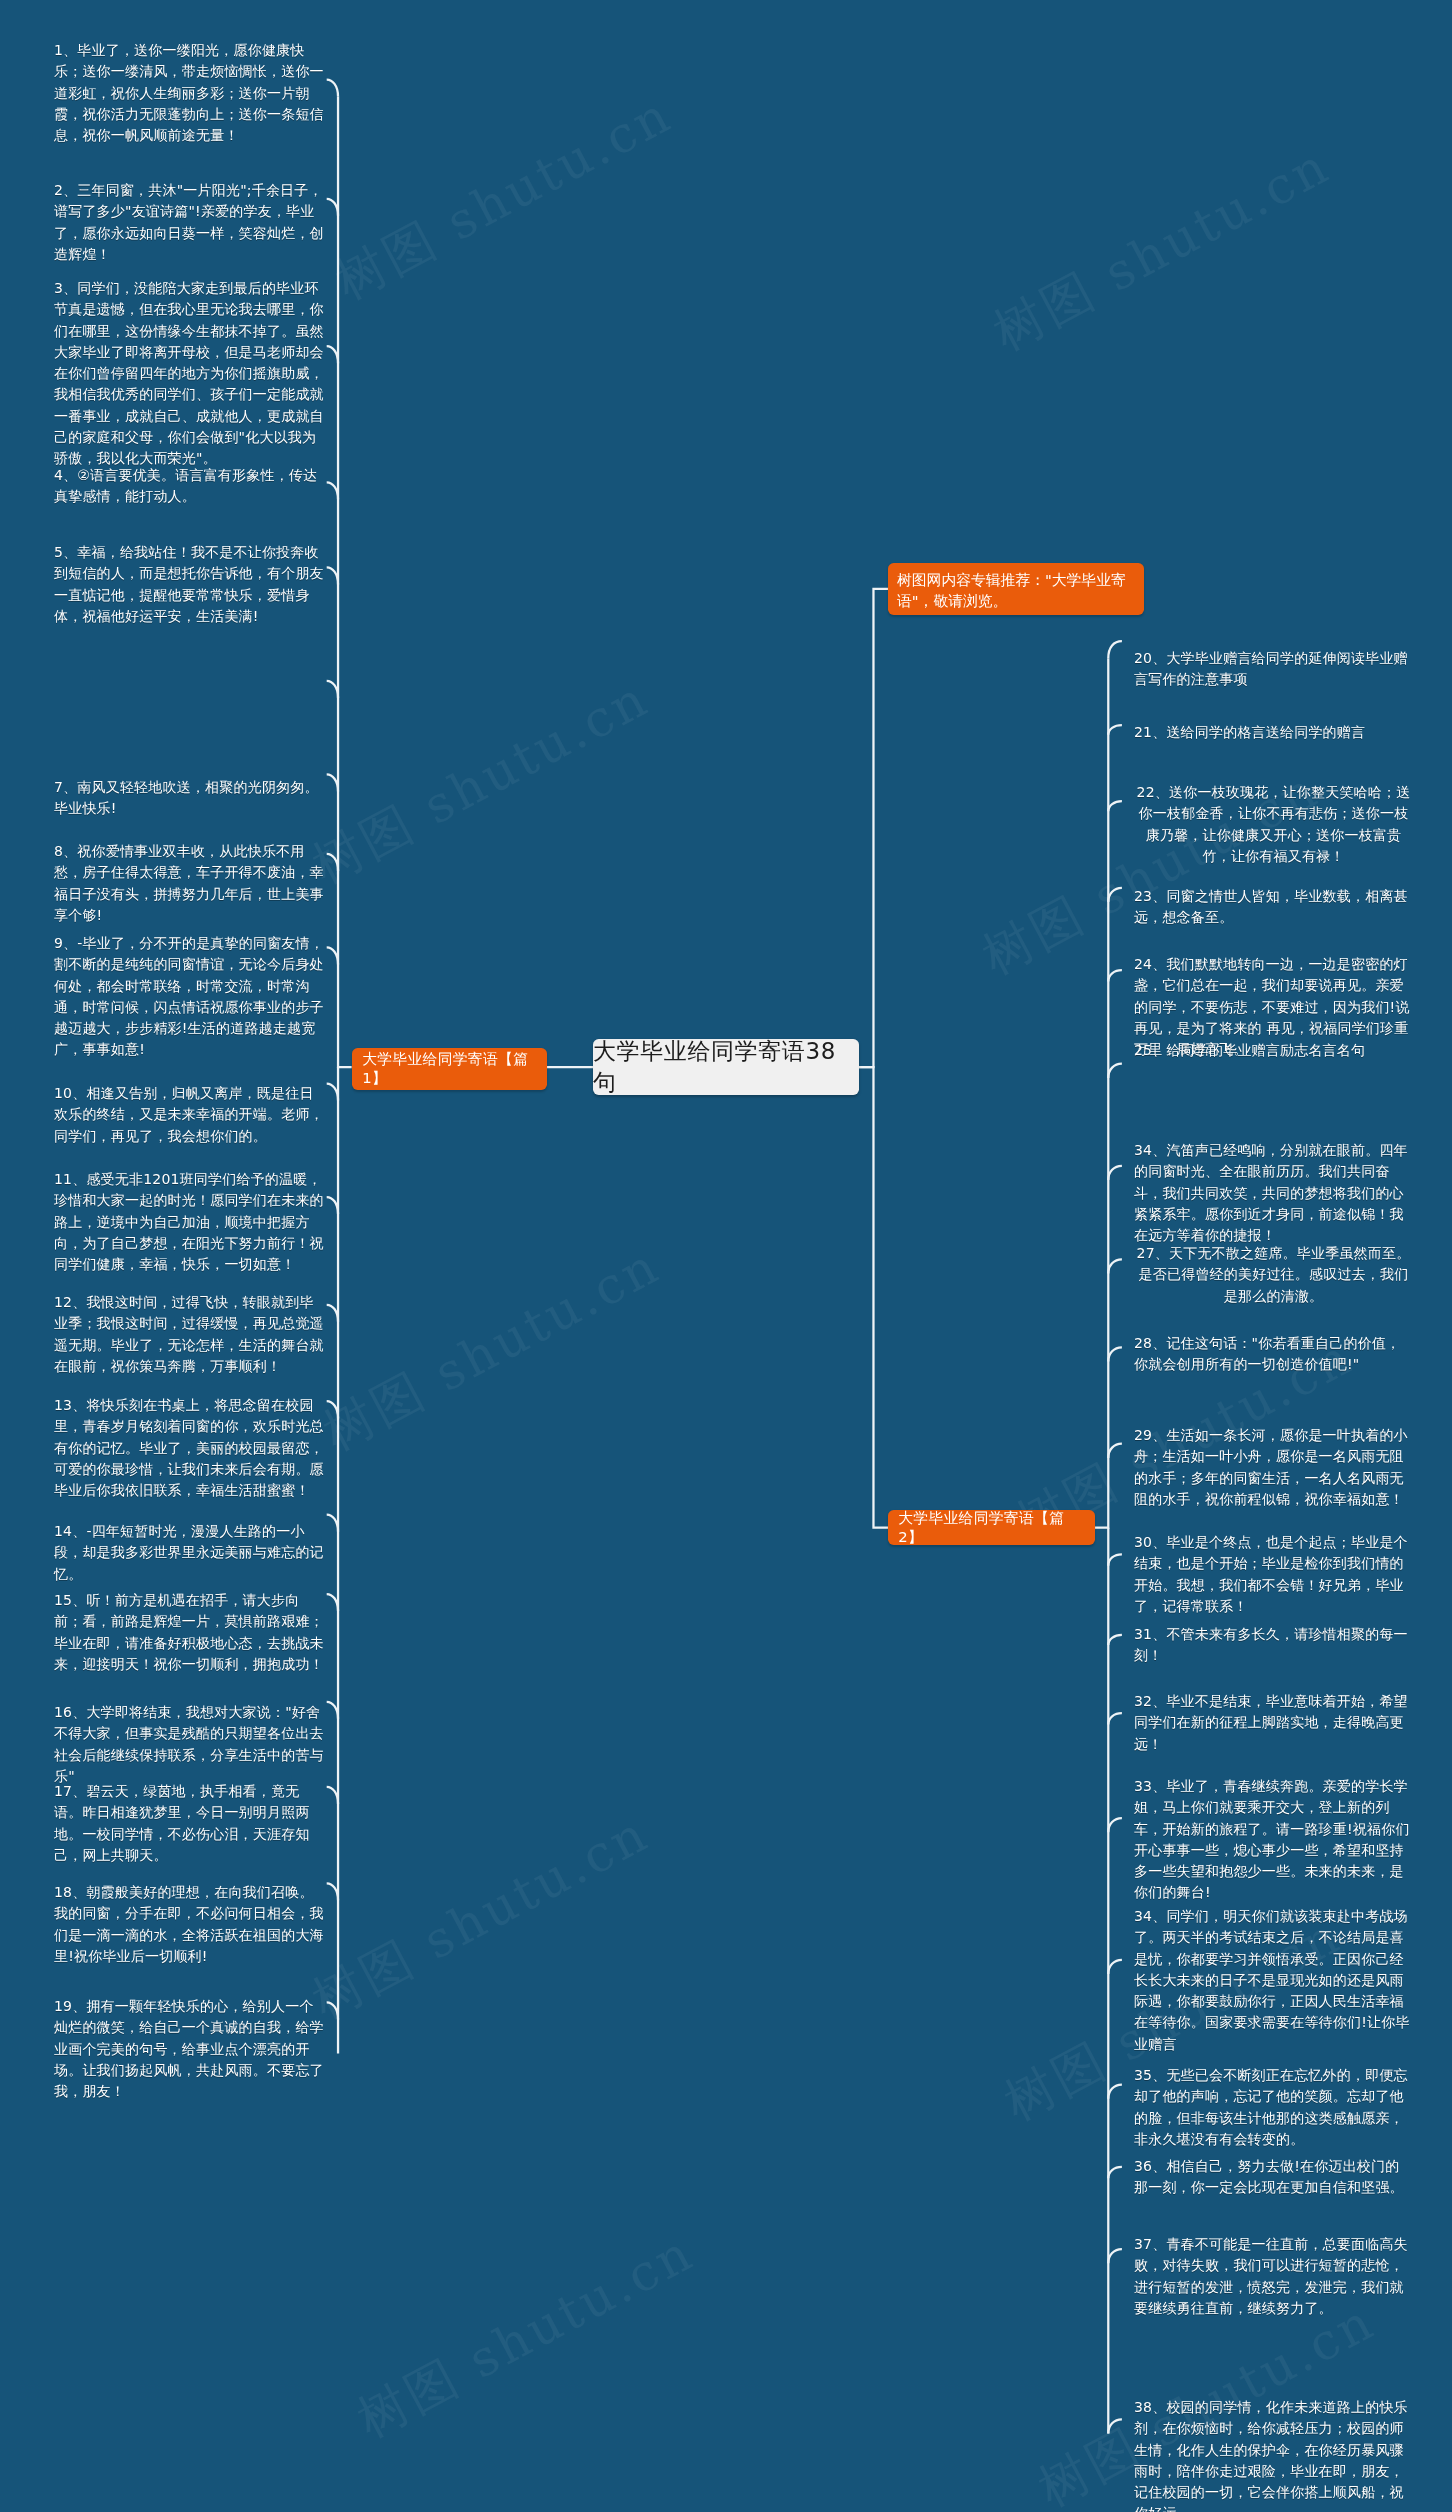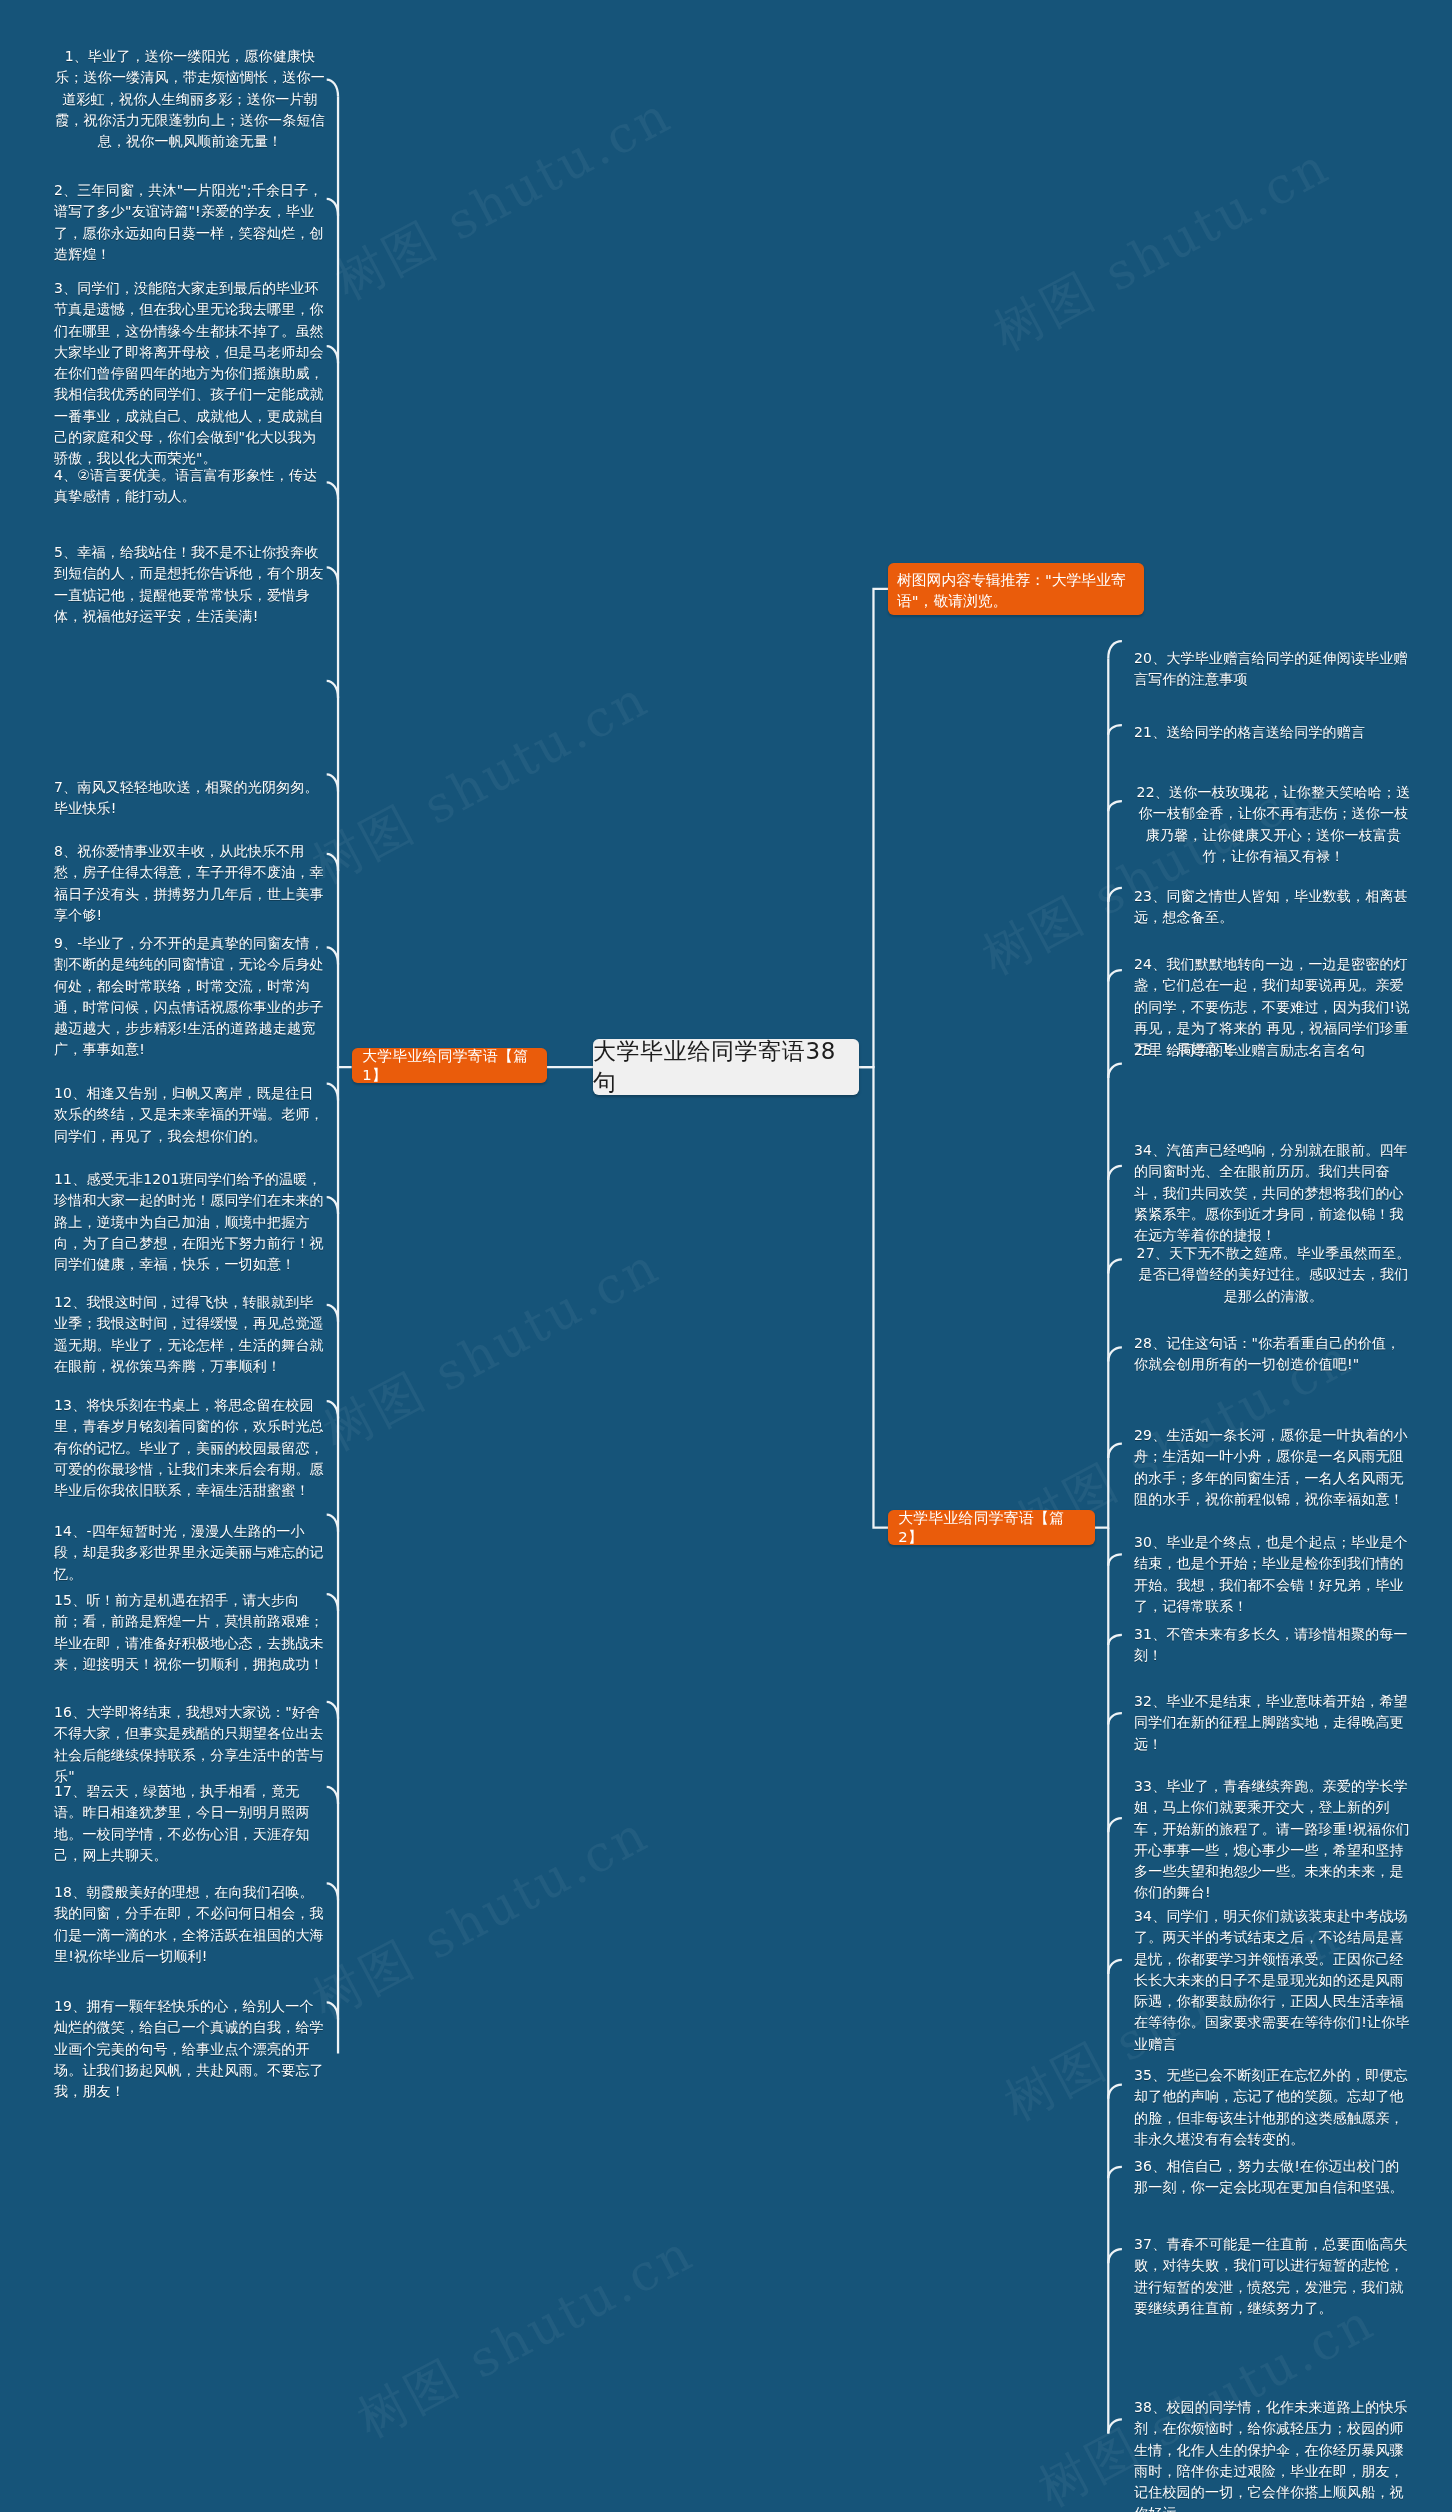--- a/index.html
+++ b/index.html
@@ -49,21 +49,21 @@
     background: #ea5c0b;
     border-radius: 5.7px;
     color: #ffffff;
     font-size: 14.8px;
     letter-spacing: 0.3px;
     display: flex; align-items: center;
     padding: 0 10.2px;
     z-index: 4;
     box-shadow: 0 1.1px 2.3px rgba(0,0,0,.2);
   }
-  .branch-1 { left: 352px; top: 1048px; width: 195px; height: 35px; justify-content: center; }
+  .branch-1 { left: 352px; top: 1048px; width: 195px; height: 42px; justify-content: center; }
   .branch-2 { left: 888px; top: 1510px; width: 207px; height: 35px; justify-content: center; }
   .promo-node {
     position: absolute;
     left: 888px; top: 563px;
     width: 256px; height: 52px;
     background: #ea5c0b;
     border-radius: 5.7px;
     color: #ffffff;
     font-size: 14.8px;
     line-height: 1.42;
@@ -162,21 +162,21 @@
   <div class="branch-node branch-1">
     <span>大学毕业给同学寄语【篇1】</span>
   </div>
   <div class="branch-node branch-2">
     <span>大学毕业给同学寄语【篇2】</span>
   </div>
   <div class="promo-node">
     <span>树图网内容专辑推荐："大学毕业寄语"，敬请浏览。</span>
   </div>
 
-  <div class="leaf leaf-left" style="top:46px;text-align:center;">1、毕业了，送你一缕阳光，愿你健康快乐；送你一缕清风，带走烦恼惆怅，送你一道彩虹，祝你人生绚丽多彩；送你一片朝霞，祝你活力无限蓬勃向上；送你一条短信息，祝你一帆风顺前途无量！</div>
+  <div class="leaf leaf-left" style="top:40px;">1、毕业了，送你一缕阳光，愿你健康快乐；送你一缕清风，带走烦恼惆怅，送你一道彩虹，祝你人生绚丽多彩；送你一片朝霞，祝你活力无限蓬勃向上；送你一条短信息，祝你一帆风顺前途无量！</div>
   <div class="leaf leaf-left" style="top:180px;">2、三年同窗，共沐"一片阳光";千余日子，谱写了多少"友谊诗篇"!亲爱的学友，毕业了，愿你永远如向日葵一样，笑容灿烂，创造辉煌！</div>
   <div class="leaf leaf-left" style="top:278px;">3、同学们，没能陪大家走到最后的毕业环节真是遗憾，但在我心里无论我去哪里，你们在哪里，这份情缘今生都抹不掉了。虽然大家毕业了即将离开母校，但是马老师却会在你们曾停留四年的地方为你们摇旗助威，我相信我优秀的同学们、孩子们一定能成就一番事业，成就自己、成就他人，更成就自己的家庭和父母，你们会做到"化大以我为骄傲，我以化大而荣光"。</div>
   <div class="leaf leaf-left" style="top:465px;">4、②语言要优美。语言富有形象性，传达真挚感情，能打动人。</div>
   <div class="leaf leaf-left" style="top:542px;">5、幸福，给我站住！我不是不让你投奔收到短信的人，而是想托你告诉他，有个朋友一直惦记他，提醒他要常常快乐，爱惜身体，祝福他好运平安，生活美满!</div>
   <div class="leaf leaf-left" style="top:777px;">7、南风又轻轻地吹送，相聚的光阴匆匆。毕业快乐!</div>
   <div class="leaf leaf-left" style="top:841px;">8、祝你爱情事业双丰收，从此快乐不用愁，房子住得太得意，车子开得不废油，幸福日子没有头，拼搏努力几年后，世上美事享个够!</div>
   <div class="leaf leaf-left" style="top:933px;">9、-毕业了，分不开的是真挚的同窗友情，割不断的是纯纯的同窗情谊，无论今后身处何处，都会时常联络，时常交流，时常沟通，时常问候，闪点情话祝愿你事业的步子越迈越大，步步精彩!生活的道路越走越宽广，事事如意!</div>
   <div class="leaf leaf-left" style="top:1083px;">10、相逢又告别，归帆又离岸，既是往日欢乐的终结，又是未来幸福的开端。老师，同学们，再见了，我会想你们的。</div>
   <div class="leaf leaf-left" style="top:1169px;">11、感受无非1201班同学们给予的温暖，珍惜和大家一起的时光！愿同学们在未来的路上，逆境中为自己加油，顺境中把握方向，为了自己梦想，在阳光下努力前行！祝同学们健康，幸福，快乐，一切如意！</div>
   <div class="leaf leaf-left" style="top:1292px;">12、我恨这时间，过得飞快，转眼就到毕业季；我恨这时间，过得缓慢，再见总觉遥遥无期。毕业了，无论怎样，生活的舞台就在眼前，祝你策马奔腾，万事顺利！</div>

